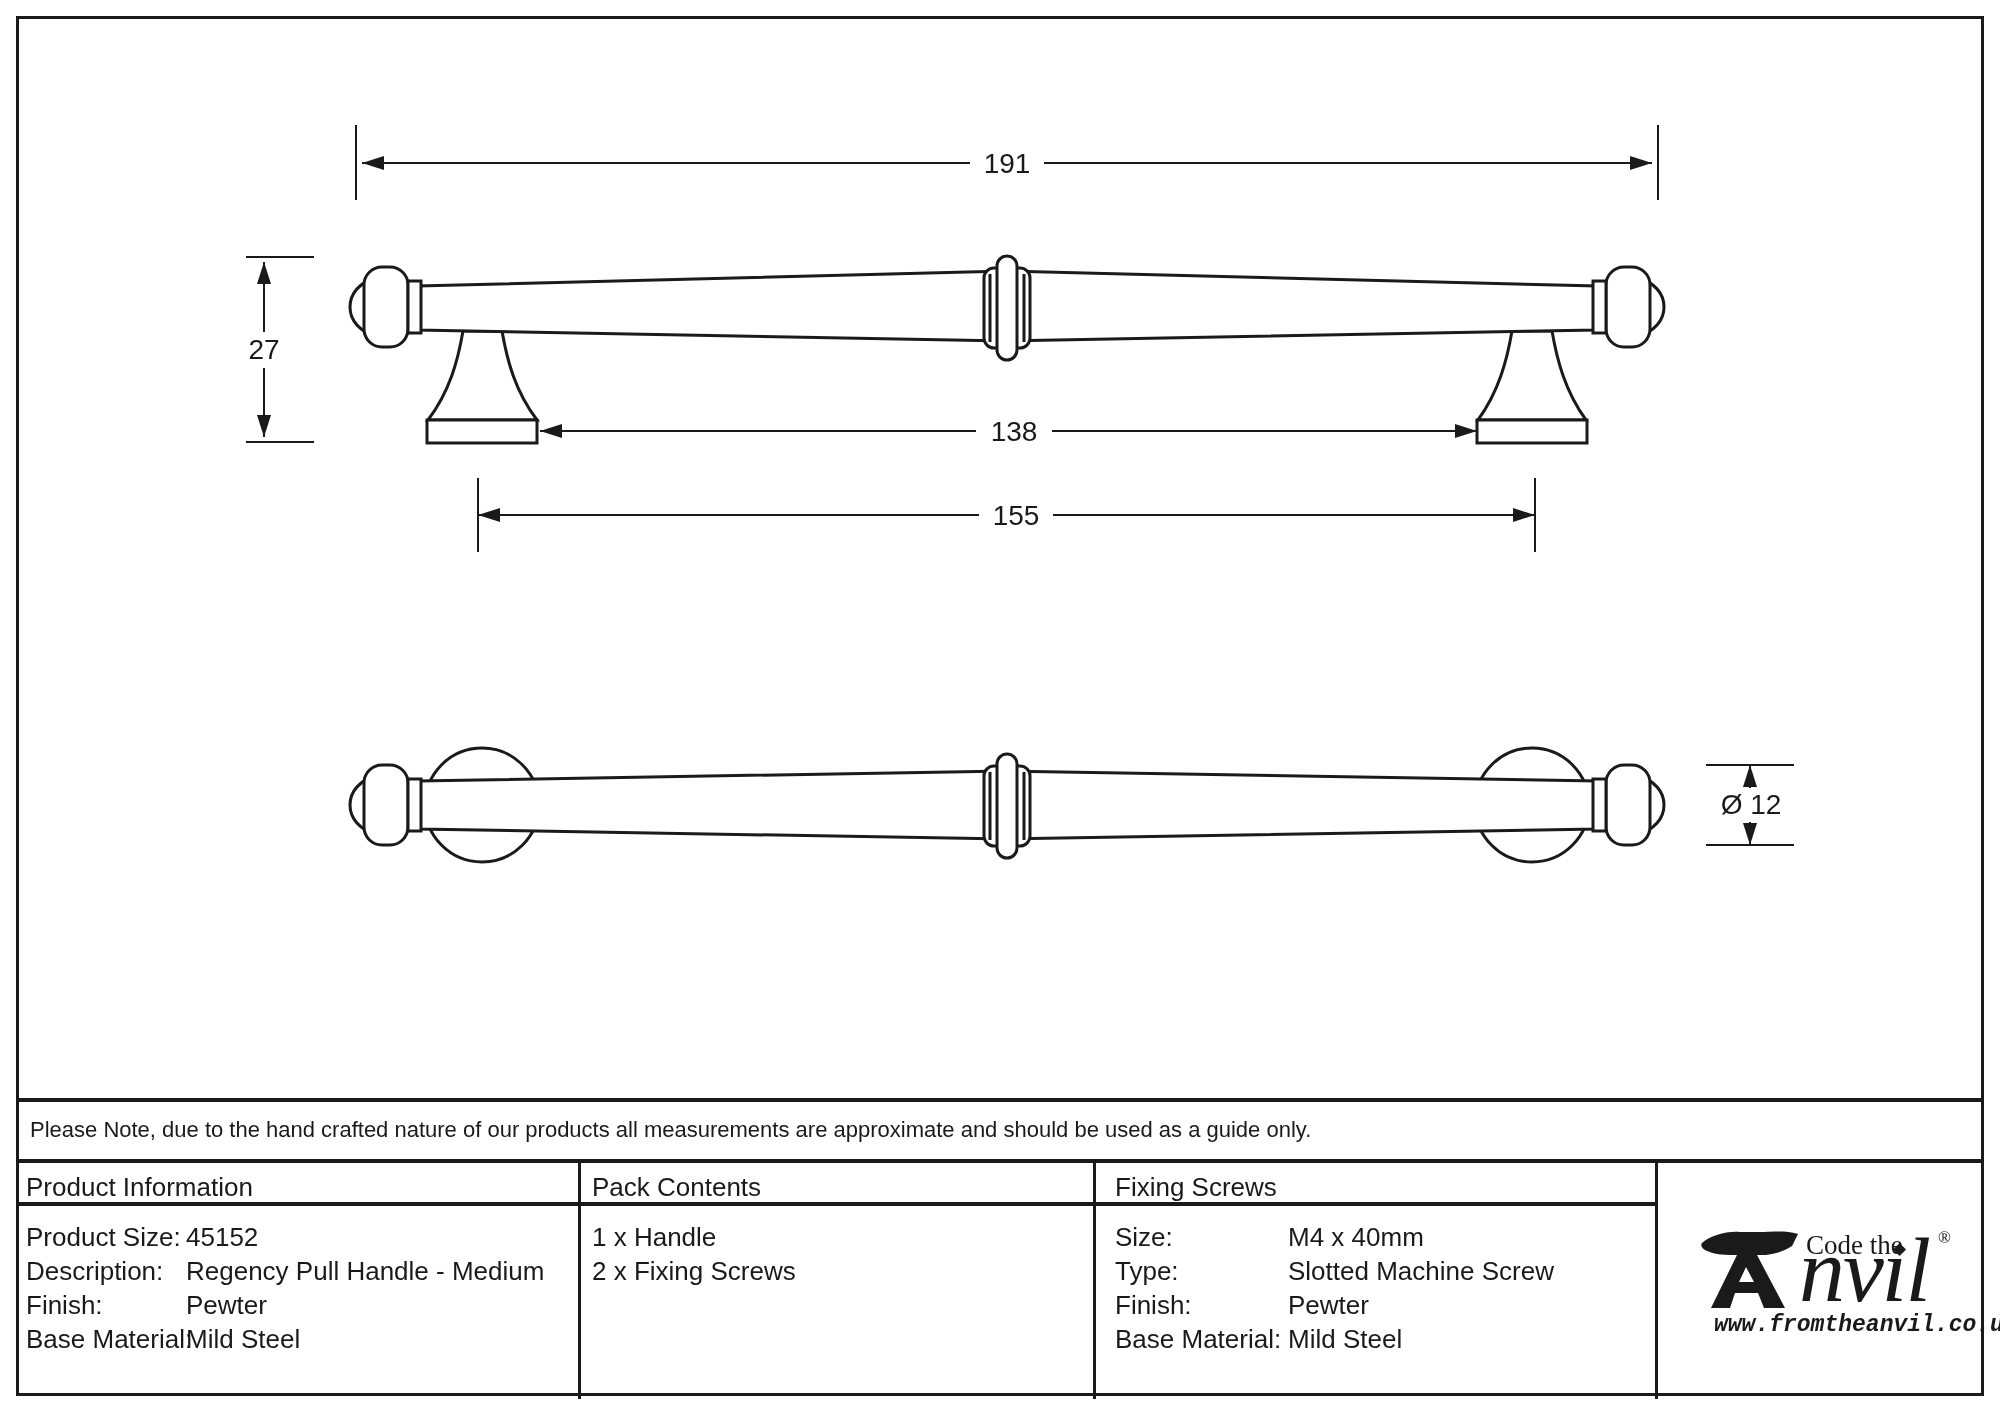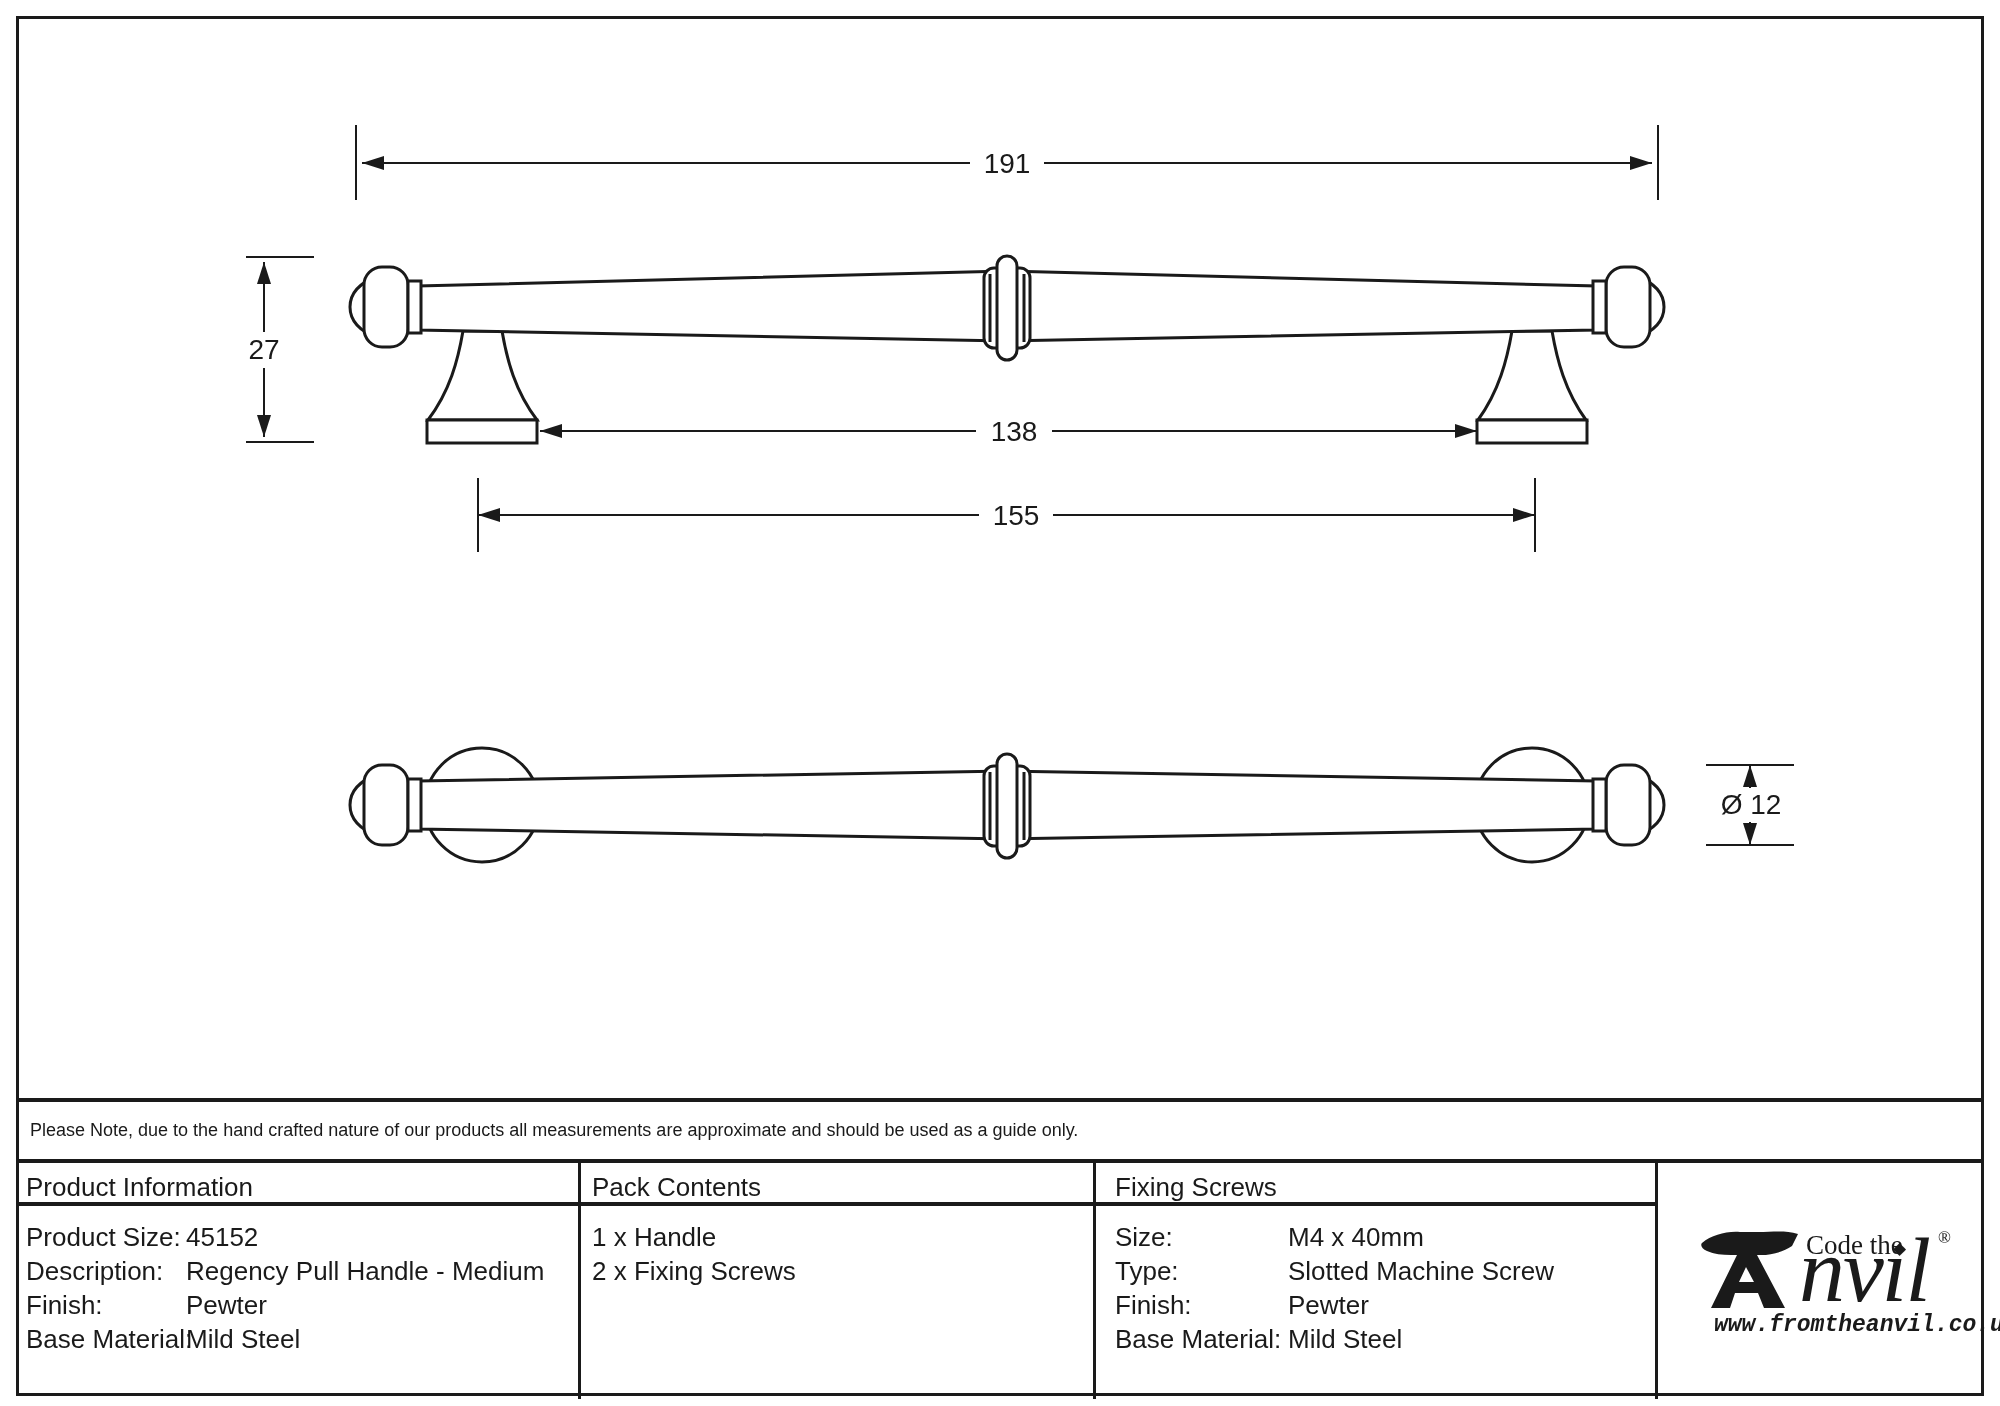--- a/index.html
+++ b/index.html
@@ -2,21 +2,21 @@
 <html><head>
 <meta charset="utf-8">
 <style>
   html,body{margin:0;padding:0;background:#fff;}
   body{width:2000px;height:1406px;position:relative;overflow:hidden;
        font-family:"Liberation Sans",sans-serif;color:#1a1a1a;}
   .abs{position:absolute;}
   #frame{left:16px;top:16px;width:1962px;height:1374px;border:3px solid #1a1a1a;}
   .hline{background:#1a1a1a;height:4px;left:16px;width:1968px;}
   .vline{background:#1a1a1a;width:3px;top:1159px;height:240px;}
-  .note-text{left:30px;top:1115px;font-size:18px;line-height:30px;white-space:nowrap;}
+  .note-text{left:30px;top:1115px;font-size:22px;line-height:30px;white-space:nowrap;}
   .hdr{font-size:26px;top:1172px;white-space:nowrap;}
   .cellrow{font-size:26px;white-space:nowrap;}
   svg text{font-family:"Liberation Sans",sans-serif;}
   .dim-label{font-size:28px;fill:#1a1a1a;}
   
   .fromthe{font-family:"Liberation Serif",serif;font-size:27px;white-space:nowrap;}
   .brand{font-family:"Liberation Serif",serif;font-size:92px;line-height:1;letter-spacing:-2px;white-space:nowrap;font-style:italic;}
   .reg{font-family:"Liberation Serif",serif;font-size:17px;}
   .tittle{font-size:17px;}
   .siteurl{font-family:Liberation Mono, monospace;font-style:italic;font-weight:bold;

